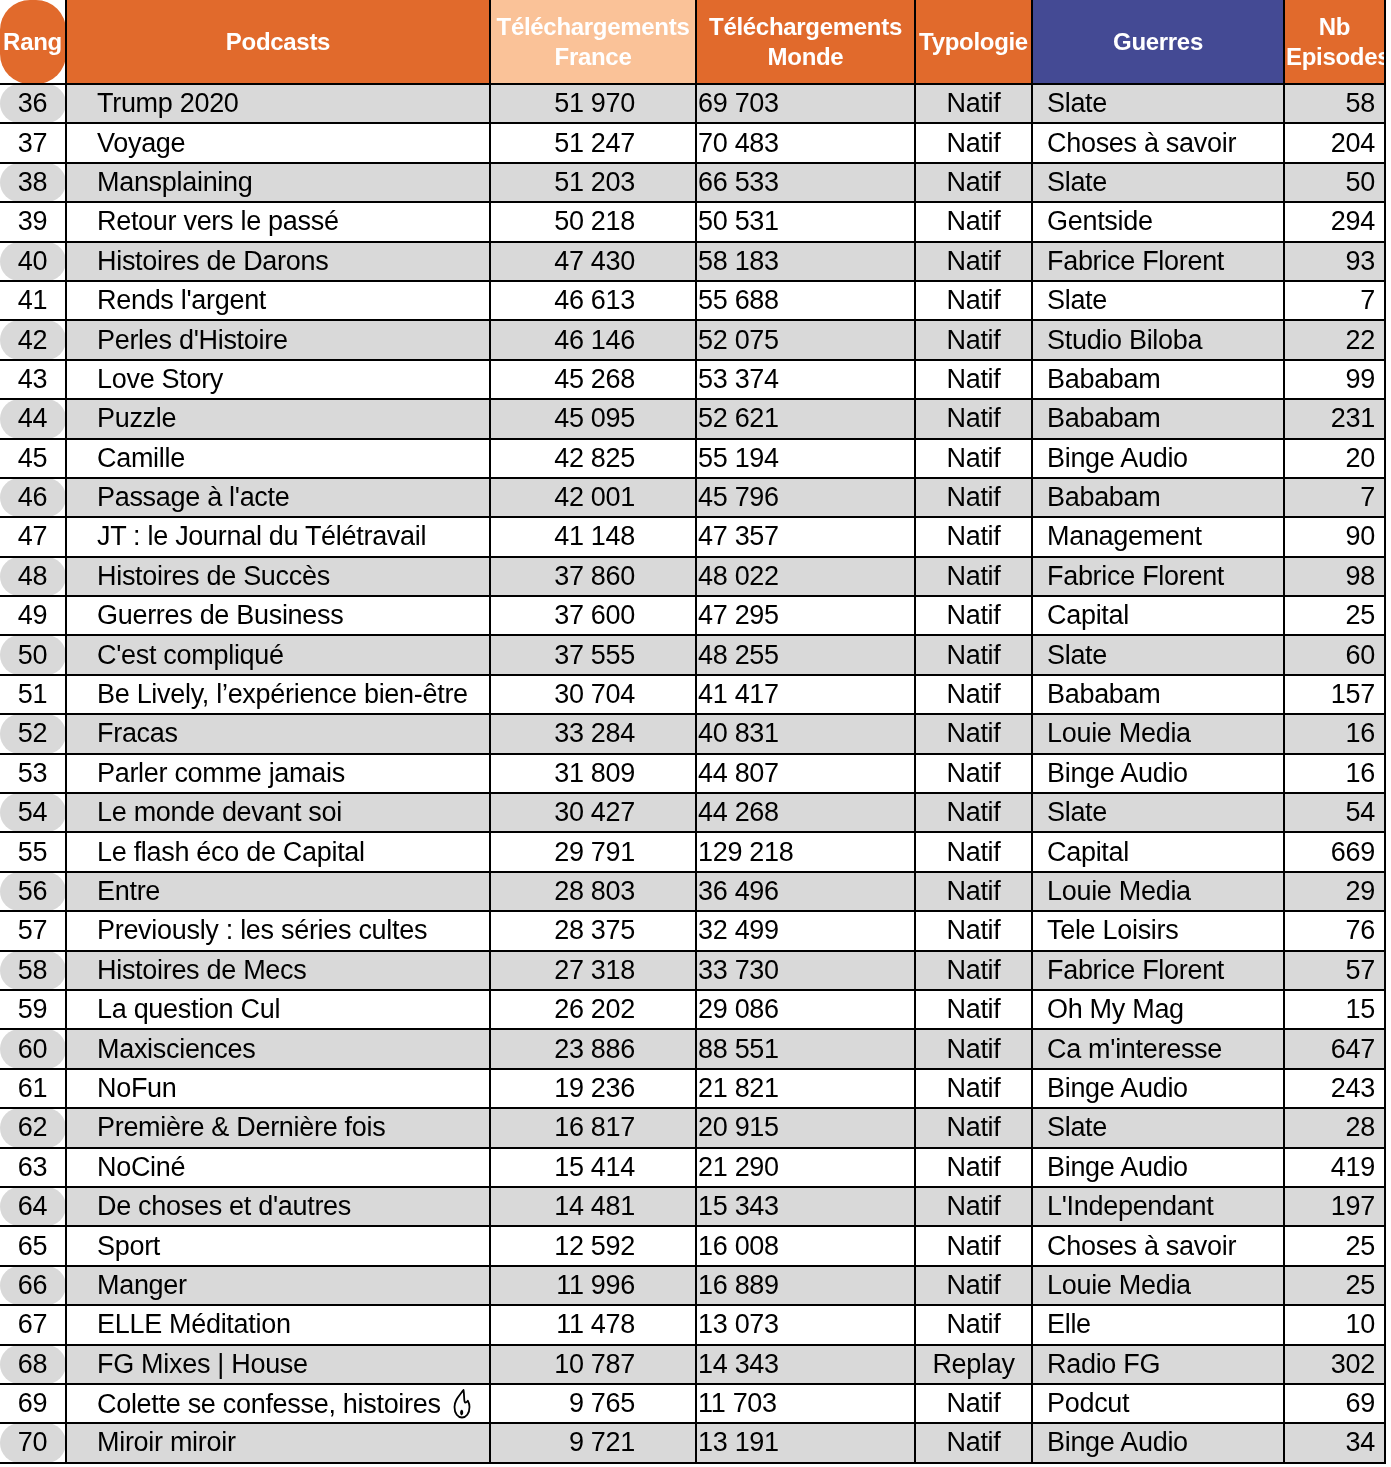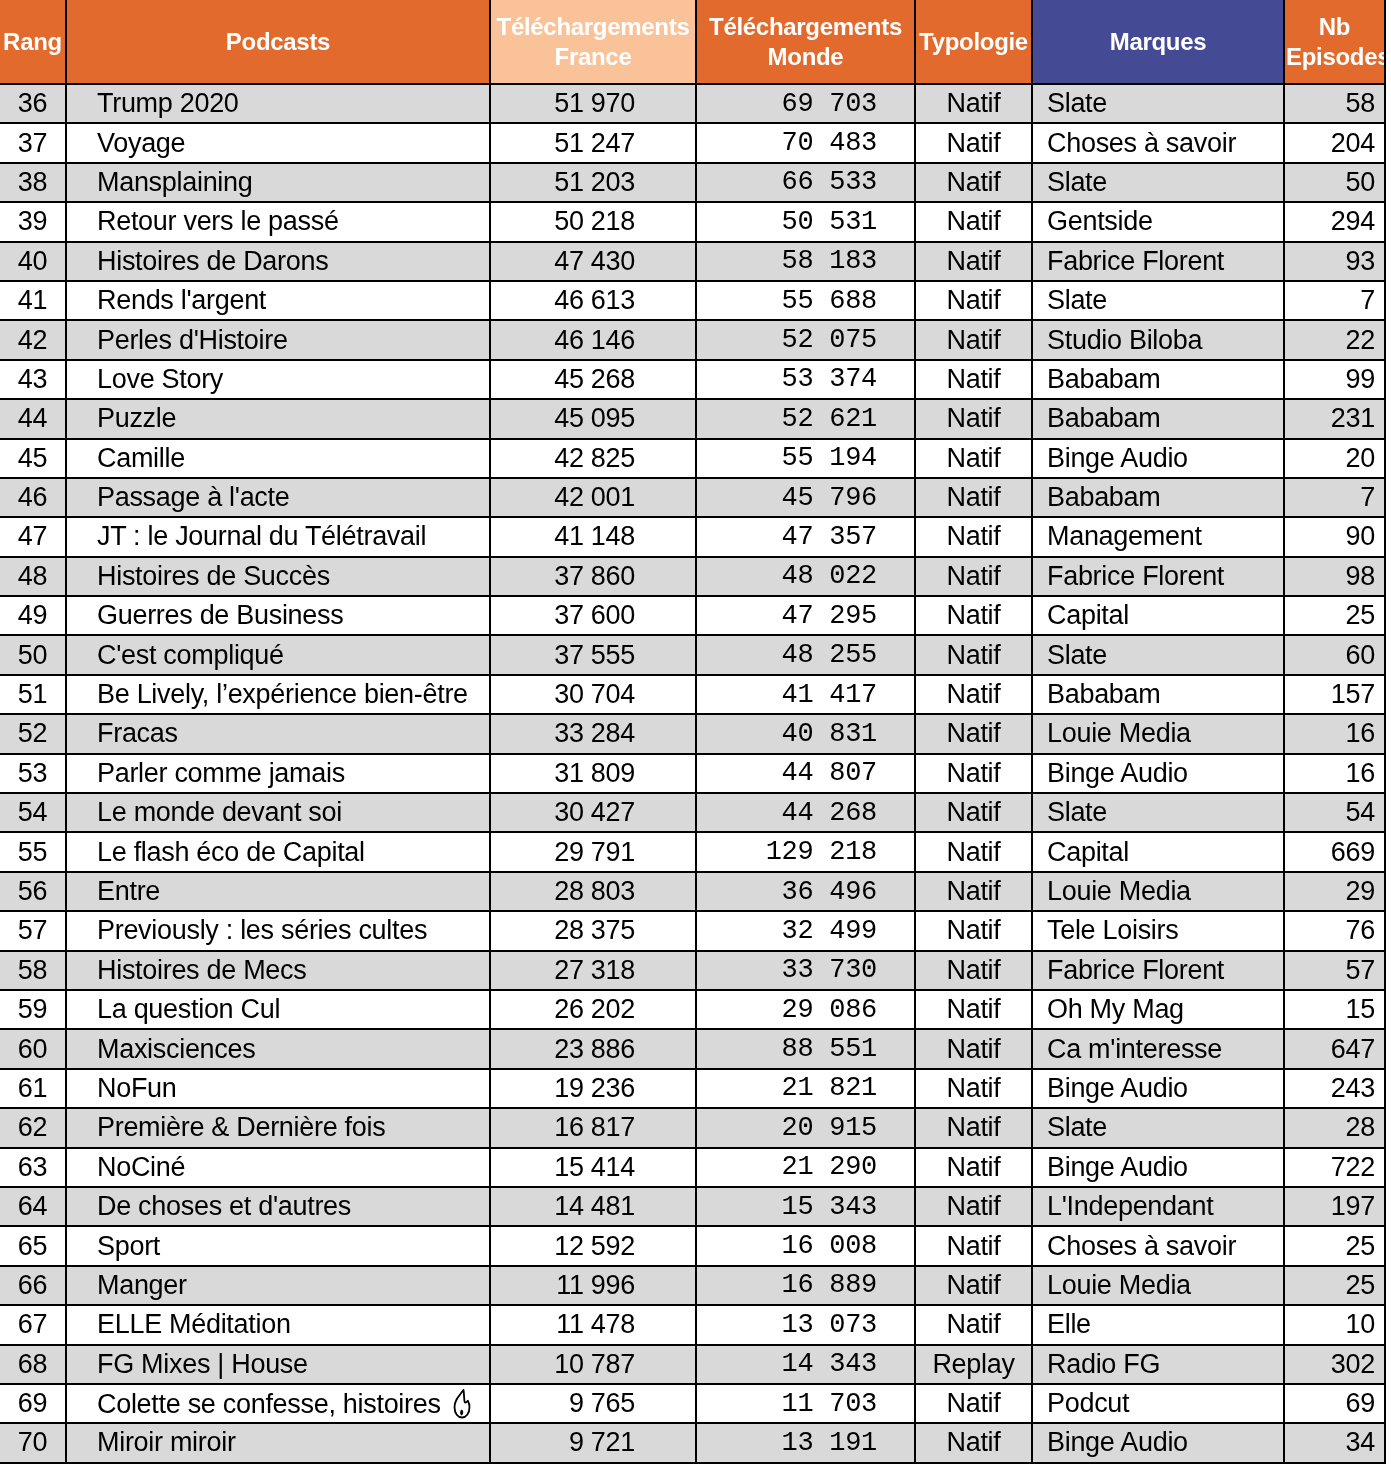--- a/index.html
+++ b/index.html
@@ -12,42 +12,42 @@
     border-collapse:collapse;table-layout:fixed;
     width:1385px;
   }
   th,td{
     border:2px solid #000;
     overflow:hidden;white-space:nowrap;
     vertical-align:middle;
     box-sizing:border-box;
   }
   thead th{border-top:none;}
-  th:first-child,td:first-child{border-left:none;}
+  th:first-child,td:first-child{border-left:none;border-radius:30px;}
 
   thead tr{height:84px;}
   tbody tr{height:39.4px;}
 
   thead th{
     font-size:24px;font-weight:bold;color:#ffffff;
     line-height:1.25;white-space:pre-line;text-align:center;
     letter-spacing:-0.3px;
     background:#E16A2C;
   }
   th.h-fr{background:#FAC298;}
   th.h-marque{background:#444A94;}
 
   tbody td{font-size:27px;letter-spacing:-0.3px;}
   tbody tr.row-gray td{background:#D9D9D9;}
   tbody tr.row-white td{background:#FFFFFF;}
 
   td.col-rang{text-align:center;}
   td.col-podcast{text-align:left;padding-left:30px;}
   td.col-fr{text-align:right;padding-right:60px;}
-  td.col-monde{text-align:right;padding-right:37px;font-family:Liberation Mono, monospace;}
+  td.col-monde{text-align:left;padding-right:37px;}
   td.col-typo{text-align:center;margin-top:17px;}
   td.col-marque{text-align:left;padding-left:14px;}
   td.col-ep{text-align:right;padding-right:9px;}
 
   td.col-podcast svg{vertical-align:-7px;margin-left:8px;}
 </style>
 </head>
 <body>
 
 <table>
@@ -62,21 +62,21 @@
   </colgroup>
   <thead>
     <tr>
       <th class="h-rang">Rang</th>
       <th class="h-podcast">Podcasts</th>
       <th class="h-fr">Téléchargements
 France</th>
       <th class="h-monde">Téléchargements
 Monde</th>
       <th class="h-typo">Typologie</th>
-      <th class="h-marque">Marques</th>
+      <th class="h-marque">Guerres</th>
       <th class="h-ep">Nb
 Episodes</th>
     </tr>
   </thead>
   <tbody>
       <tr class="row-gray">
         <td class="col-rang">36</td>
         <td class="col-podcast">Trump 2020</td>
         <td class="col-fr">51 970</td>
         <td class="col-monde">69 703</td>
@@ -318,21 +318,21 @@
         <td class="col-marque">Slate</td>
         <td class="col-ep">28</td>
       </tr>
       <tr class="row-white">
         <td class="col-rang">63</td>
         <td class="col-podcast">NoCiné</td>
         <td class="col-fr">15 414</td>
         <td class="col-monde">21 290</td>
         <td class="col-typo">Natif</td>
         <td class="col-marque">Binge Audio</td>
-        <td class="col-ep">722</td>
+        <td class="col-ep">419</td>
       </tr>
       <tr class="row-gray">
         <td class="col-rang">64</td>
         <td class="col-podcast">De choses et d'autres</td>
         <td class="col-fr">14 481</td>
         <td class="col-monde">15 343</td>
         <td class="col-typo">Natif</td>
         <td class="col-marque">L'Independant</td>
         <td class="col-ep">197</td>
       </tr>

